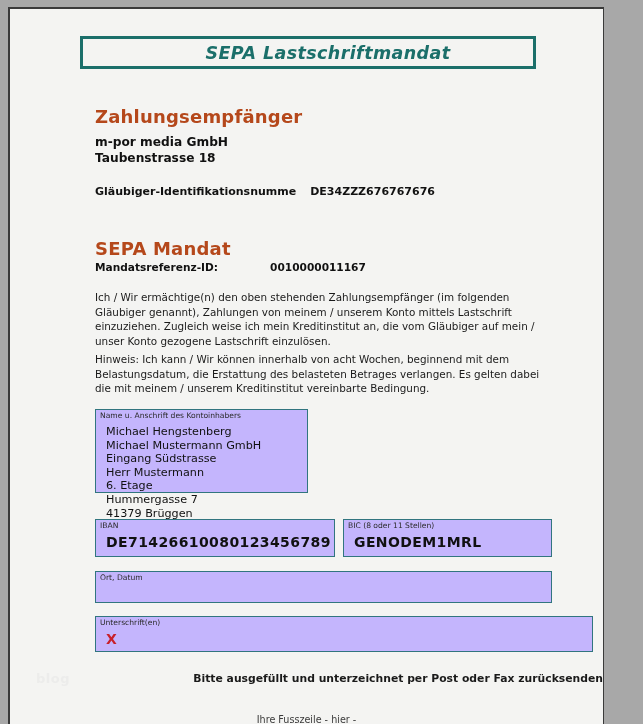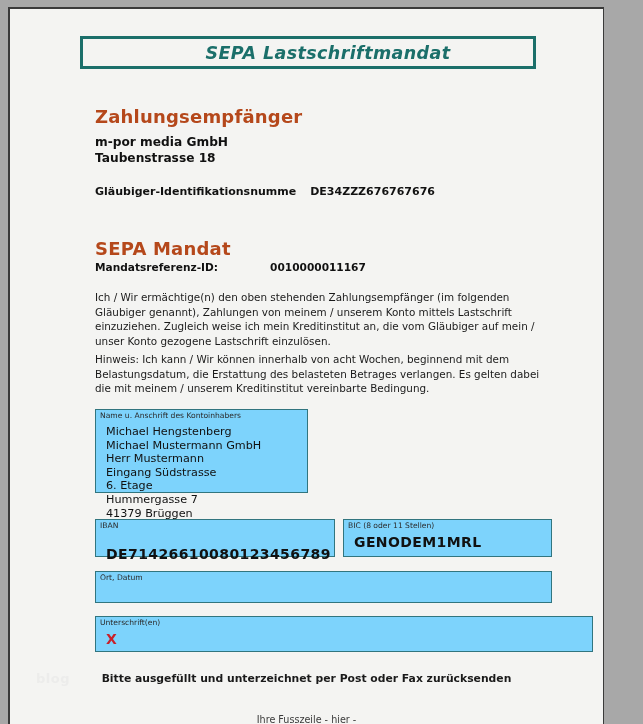--- a/index.html
+++ b/index.html
@@ -108,21 +108,21 @@
     font-size: 10.4px;
     line-height: 14.6px;
     color: #1a1a1a;
     text-align: left;
   }
 
   
   .fbox {
     position: absolute;
     border: 1px solid #31757f;
-    background: #7dd3fc;
+    background: #c4b5fd;
     box-sizing: border-box;
   }
   .fbox-label {
     position: absolute;
     left: 4px; top: 1px;
     font-size: 7.6px;
     color: #2b2b2b;
     white-space: nowrap;
   }
   .fbox-value {
@@ -156,21 +156,21 @@
     left: 10px; top: 14px;
     color: #c8202a;
     font-weight: bold;
     font-size: 14px;
   }
 
   
   .footer-main {
     position: absolute;
     left: 0; right: 0;
-    text-align: center;
+    text-align: right;
     font-size: 10.8px;
     font-weight: bold;
     color: #1a1a1a;
   }
   .footer-sub {
     position: absolute;
     left: 0; right: 0;
     text-align: center;
     font-size: 9.6px;
     color: #3a3a3a;
@@ -217,30 +217,30 @@
       <div class="para" style="left:85px; top:281px; width:457px;">Ich / Wir ermächtige(n) den oben stehenden Zahlungsempfänger (im folgenden Gläubiger genannt), Zahlungen von meinem / unserem Konto mittels Lastschrift einzuziehen. Zugleich weise ich mein Kreditinstitut an, die vom Gläubiger auf mein / unser Konto gezogene Lastschrift einzulösen.</div>
 
       <div class="para" style="left:85px; top:343px; width:457px;">Hinweis: Ich kann / Wir können innerhalb von acht Wochen, beginnend mit dem Belastungsdatum, die Erstattung des belasteten Betrages verlangen. Es gelten dabei die mit meinem / unserem Kreditinstitut vereinbarte Bedingung.</div>
 
       <div class="fbox holder-box">
         <span class="fbox-label">Name u. Anschrift des Kontoinhabers</span>
       </div>
       <div class="holder-lines">
         <div>Michael Hengstenberg</div>
         <div>Michael Mustermann GmbH</div>
+        <div>Eingang Südstrasse</div>
         <div>Herr Mustermann</div>
-        <div>Eingang Südstrasse</div>
         <div>6. Etage</div>
         <div>Hummergasse 7</div>
         <div>41379 Brüggen</div>
       </div>
 
       <div class="fbox" style="left:85px; top:510px; width:240px; height:38px;">
         <span class="fbox-label">IBAN</span>
-        <span class="fbox-value" style="top:26px;">DE71426610080123456789</span>
+        <span class="fbox-value" style="top:14px;">DE71426610080123456789</span>
       </div>
 
       <div class="fbox" style="left:333px; top:510px; width:209px; height:38px;">
         <span class="fbox-label">BIC (8 oder 11 Stellen)</span>
         <span class="fbox-value" style="top:14px;">GENODEM1MRL</span>
       </div>
 
       <div class="fbox" style="left:85px; top:562px; width:457px; height:32px;">
         <span class="fbox-label">Ort, Datum</span>
         <span class="fbox-value" style="top:13px; font-size:12px;"></span>

